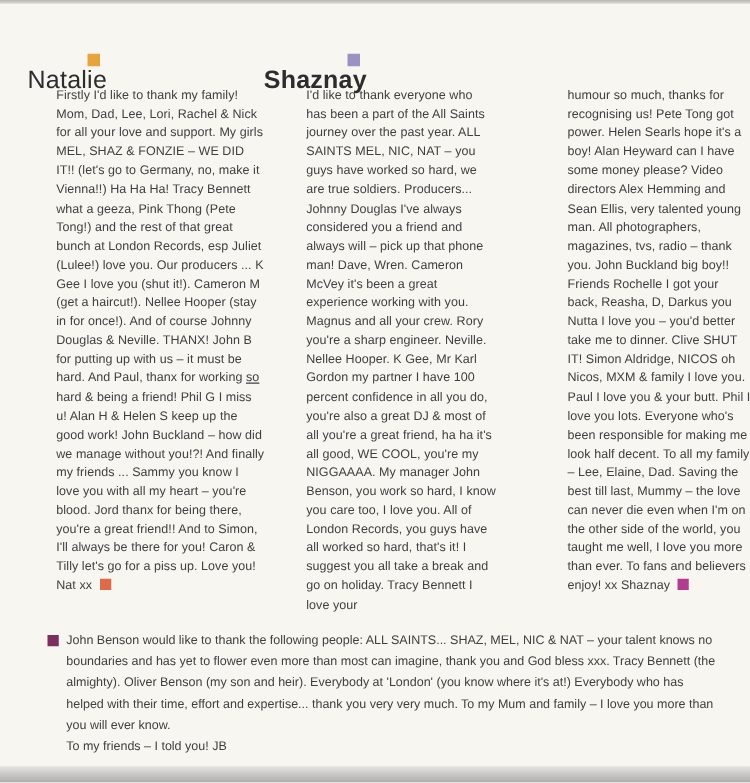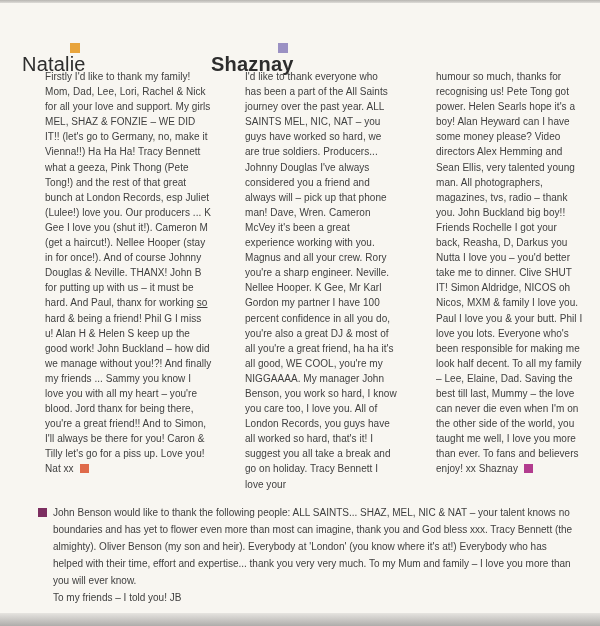--- a/index.html
+++ b/index.html
@@ -15,21 +15,21 @@
     background:linear-gradient(#e6e4e0,#aeacaa);}
   .hdr{position:absolute;top:40px;display:flex;align-items:flex-end;flex-direction:column;}
   .hdr .sq{width:10px;height:10px;margin-right:6px;margin-top:3px;flex:0 0 auto;}
   .hdr .ttl{font-size:20px;color:#2d2d2d;letter-spacing:.2px;}
   #hdr-natalie{left:22px;}
   #hdr-shaznay{left:211px;font-weight:bold;}
   .col{position:absolute;top:69px;font-size:10px;line-height:15.1px;
     color:#404040;letter-spacing:.05px;}
   #col-natalie{left:45px;width:167px;}
   #col-shaz1{left:245px;width:152px;}
-  #col-shaz2{left:436px;width:147px;}
+  #col-shaz2{left:454px;width:147px;}
   .u{text-decoration:underline;}
   .end-sq{display:inline-block;width:9px;height:9px;margin-left:6px;vertical-align:-1px;}
   .bullet-para{position:absolute;display:flex;align-items:flex-start;}
   .bullet-para .sq{flex:0 0 auto;margin-right:6px;}
   #jb-section{left:38px;top:494px;width:541px;margin-top:10px;}
   #jb-section .sq{width:9px;height:9px;margin-top:4px;}
   #jb-section .txt{font-size:10px;line-height:17px;color:#404040;white-space:pre-line;}
   #rc-section{left:40px;top:579px;width:540px;}
   #rc-section .sq{width:8px;height:8px;margin-top:2px;}
   #rc-section .txt{font-size:10px;line-height:13px;color:#404040;}

